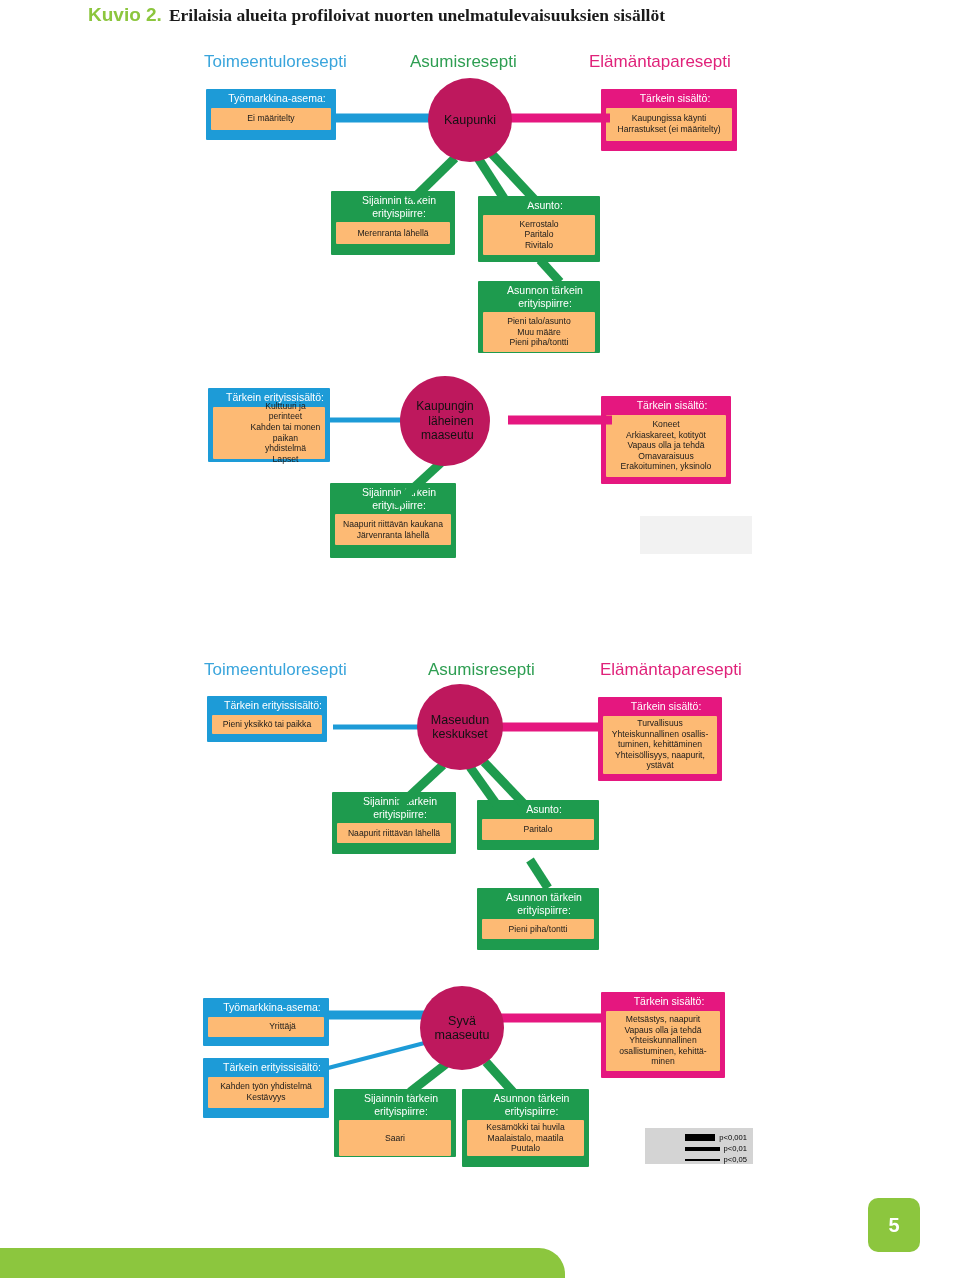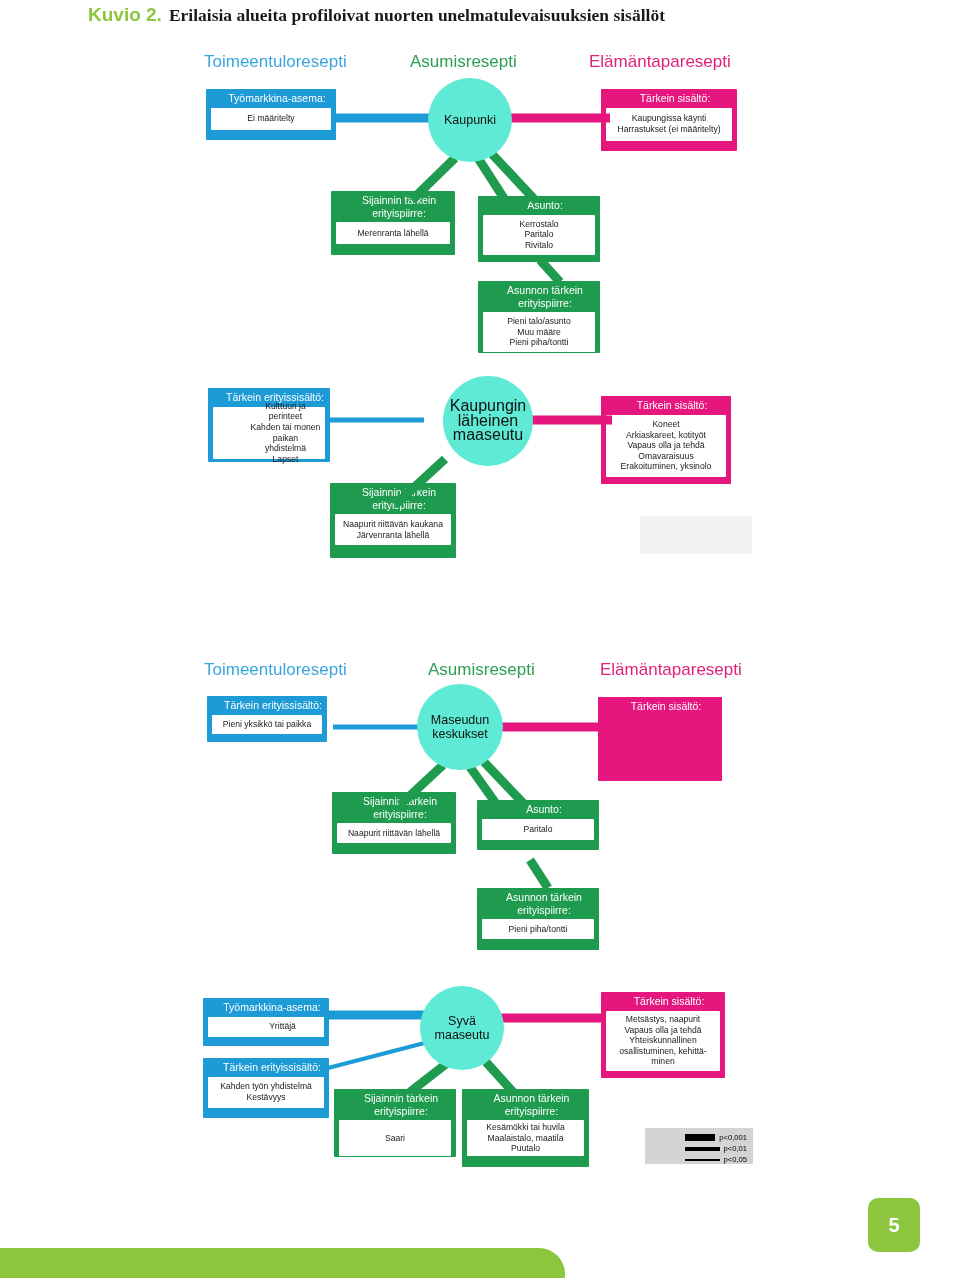--- a/index.html
+++ b/index.html
@@ -26,28 +26,28 @@
   
   .box{position:absolute;box-sizing:border-box;border-radius:1px;}
   .box .bhead{
     text-align:center;color:#ffffff;font-size:10.5px;line-height:12.5px;
     padding:3px 4px 3px 16px;font-weight:normal;
   }
   .box.blue  {background:#1D9BD7;}
   .box.green {background:#1E9B4E;}
   .box.pink  {background:#E5177F;}
   .box .bbody{
-    background:#ffffff;margin:0 5px 5px 5px;border-radius:1px;
+    background:#fdba74;margin:0 5px 5px 5px;border-radius:1px;
     text-align:center;color:#1a1a1a;font-size:8.6px;line-height:10.6px;
     padding:5px 3px 5px 3px;display:flex;flex-direction:column;justify-content:center;
     box-sizing:border-box;
   }
 
   
-  .circle{position:absolute;border-radius:50%;background:#5eead4;
+  .circle{position:absolute;border-radius:50%;background:#be185d;
     display:flex;align-items:center;justify-content:center;text-align:center;
     color:#111;font-size:12.5px;line-height:14.5px;font-weight:normal;z-index:5;}
 
   
   svg.links{position:absolute;left:0;top:0;width:960px;height:1278px;
     pointer-events:none;z-index:1;}
 
   
   .legend{position:absolute;background:#D4D4D4;box-sizing:border-box;
     padding:4px 6px 4px 6px;}
@@ -143,21 +143,21 @@
         <div>Asunnon tärkein</div>
         <div>erityispiirre:</div>
       </div>
     <div class="bbody" style="height:40px;">
         <div>Pieni talo/asunto</div>
         <div>Muu määre</div>
         <div>Pieni piha/tontti</div>
       </div>
   </div>
 
-  <div class="circle" style="left:443px;top:376px;width:90px;height:90px;font-size:16px;">
+  <div class="circle" style="left:400px;top:376px;width:90px;height:90px;font-size:12px;text-align:right;">
     <span style="white-space:pre-line;"><div>Kaupungin</div><div>läheinen</div><div>maaseutu</div></span>
   </div>
 
   <div class="box blue" style="left:208px;top:388px;width:122px;height:74px;">
     <div class="bhead">Tärkein erityissisältö:</div>
     <div class="bbody" style="height:52px;padding-left:36px;">
         <div>Kulttuuri ja perinteet</div>
         <div>Kahden tai monen paikan</div>
         <div>yhdistelmä</div>
         <div>Lapset</div>
@@ -196,20 +196,27 @@
     <span style="white-space:pre-line;"><div>Maseudun</div><div>keskukset</div></span>
   </div>
 
   <div class="box blue" style="left:207px;top:696px;width:120px;height:46px;">
     <div class="bhead">Tärkein erityissisältö:</div>
     <div class="bbody" style="height:19px;">Pieni yksikkö tai paikka</div>
   </div>
 
   <div class="box pink" style="left:598px;top:697px;width:124px;height:84px;">
     <div class="bhead">Tärkein sisältö:</div>
+    <div class="bbody" style="height:58px;">
+        <div>Turvallisuus</div>
+        <div>Yhteiskunnallinen osallis-</div>
+        <div>tuminen, kehittäminen</div>
+        <div>Yhteisöllisyys, naapurit,</div>
+        <div>ystävät</div>
+      </div>
   </div>
 
   <div class="box green" style="left:332px;top:792px;width:124px;height:62px;">
     <div class="bhead">
         <div>Sijainnin tärkein</div>
         <div>erityispiirre:</div>
       </div>
     <div class="bbody" style="height:20px;">Naapurit riittävän lähellä</div>
   </div>
 

